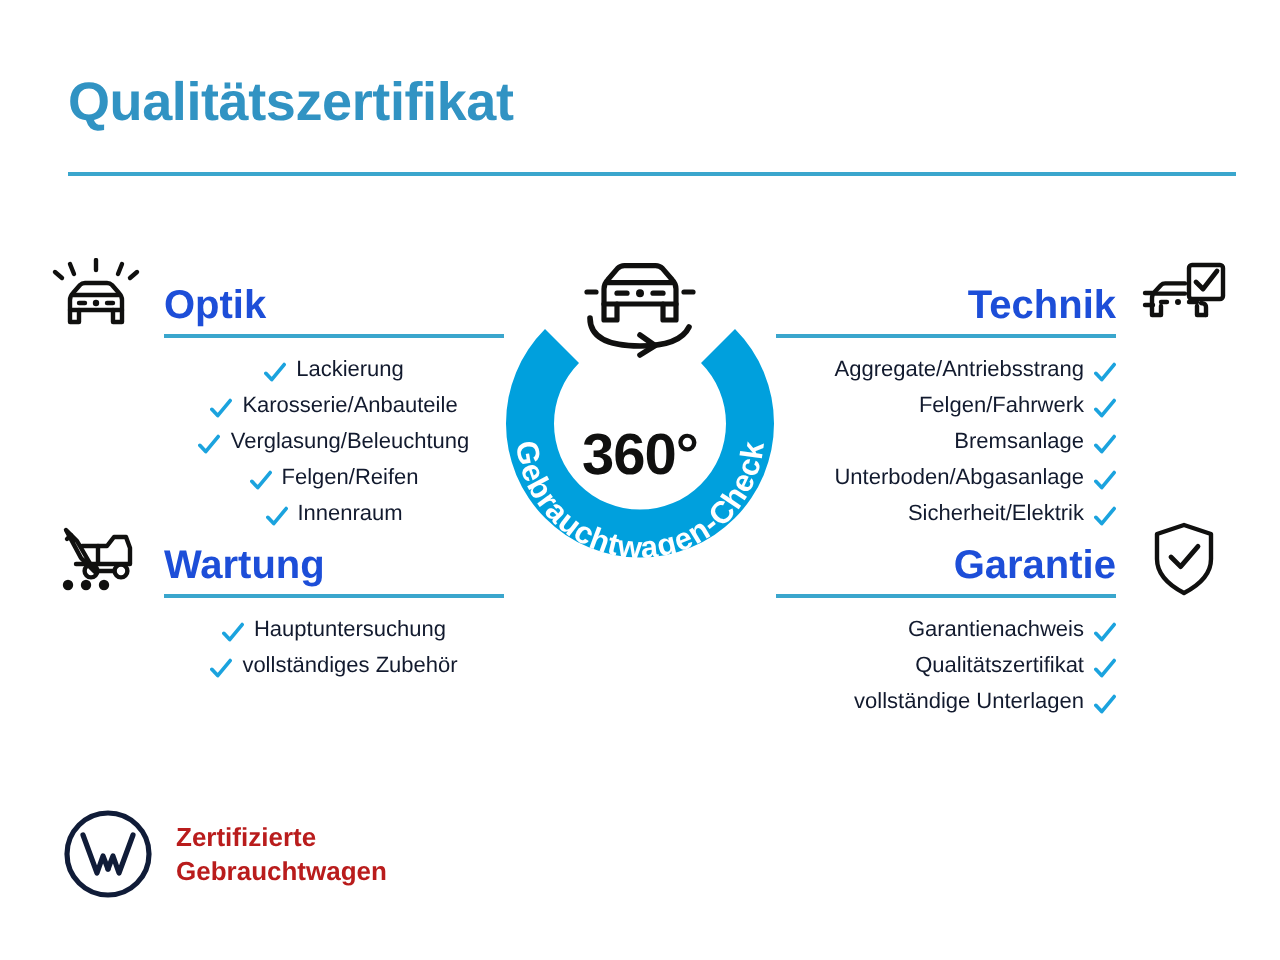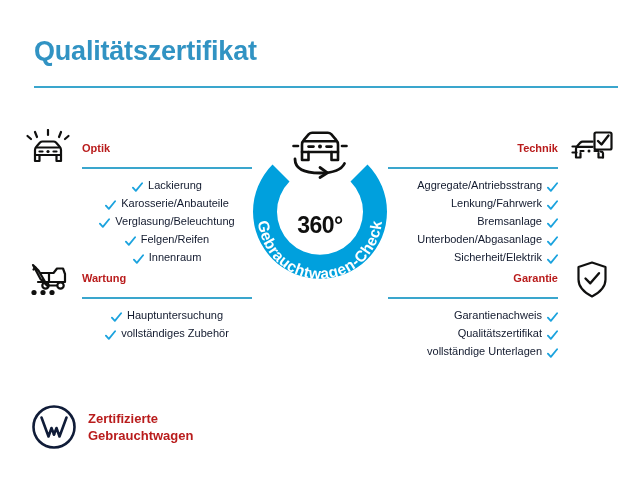--- a/index.html
+++ b/index.html
@@ -62,23 +62,23 @@
     justify-content: center;
   }
   .block-optik .blk-icon,
   .block-wartung .blk-icon { left: 0px; }
   .block-technik .blk-icon,
   .block-garantie .blk-icon { right: 0px; }
 
   .blk-title {
     position: absolute;
     top: 14px;
-    font-size: 11px;
+    font-size: 20px;
     font-weight: bold;
-    color: #b91c1c;
+    color: #1d4ed8;
     white-space: nowrap;
   }
   .block-optik .blk-title,
   .block-wartung .blk-title { left: 60px; }
   .block-technik .blk-title,
   .block-garantie .blk-title { right: 60px; }
 
   .blk-rule {
     position: absolute;
     top: 39px;
@@ -140,21 +140,21 @@
     top: 0px;
     width: 80px;
     height: 60px;
   }
   .badge-360 {
     position: absolute;
     left: 0;
     top: 90px;
     width: 178px;
     text-align: center;
-    font-size: 23px;
+    font-size: 29px;
     font-weight: bold;
     color: #10100f;
     letter-spacing: -0.5px;
   }
 
   
   .vw-footer {
     position: absolute;
     left: 32px;
     top: 405px;
@@ -316,21 +316,21 @@
             </svg>
         </span>
         <span>Aggregate/Antriebsstrang</span>
       </li>
       <li>
         <span class="chk">
           <svg width="11" height="11" viewBox="0 0 12 12">
               <path d="M1 6.2 L4.2 9.6 L11 1.4" stroke="#1ba3de" stroke-width="2" fill="none" stroke-linecap="round" stroke-linejoin="round"></path>
             </svg>
         </span>
-        <span>Lenkung/Fahrwerk</span>
+        <span>Felgen/Fahrwerk</span>
       </li>
       <li>
         <span class="chk">
           <svg width="11" height="11" viewBox="0 0 12 12">
               <path d="M1 6.2 L4.2 9.6 L11 1.4" stroke="#1ba3de" stroke-width="2" fill="none" stroke-linecap="round" stroke-linejoin="round"></path>
             </svg>
         </span>
         <span>Bremsanlage</span>
       </li>
       <li>

